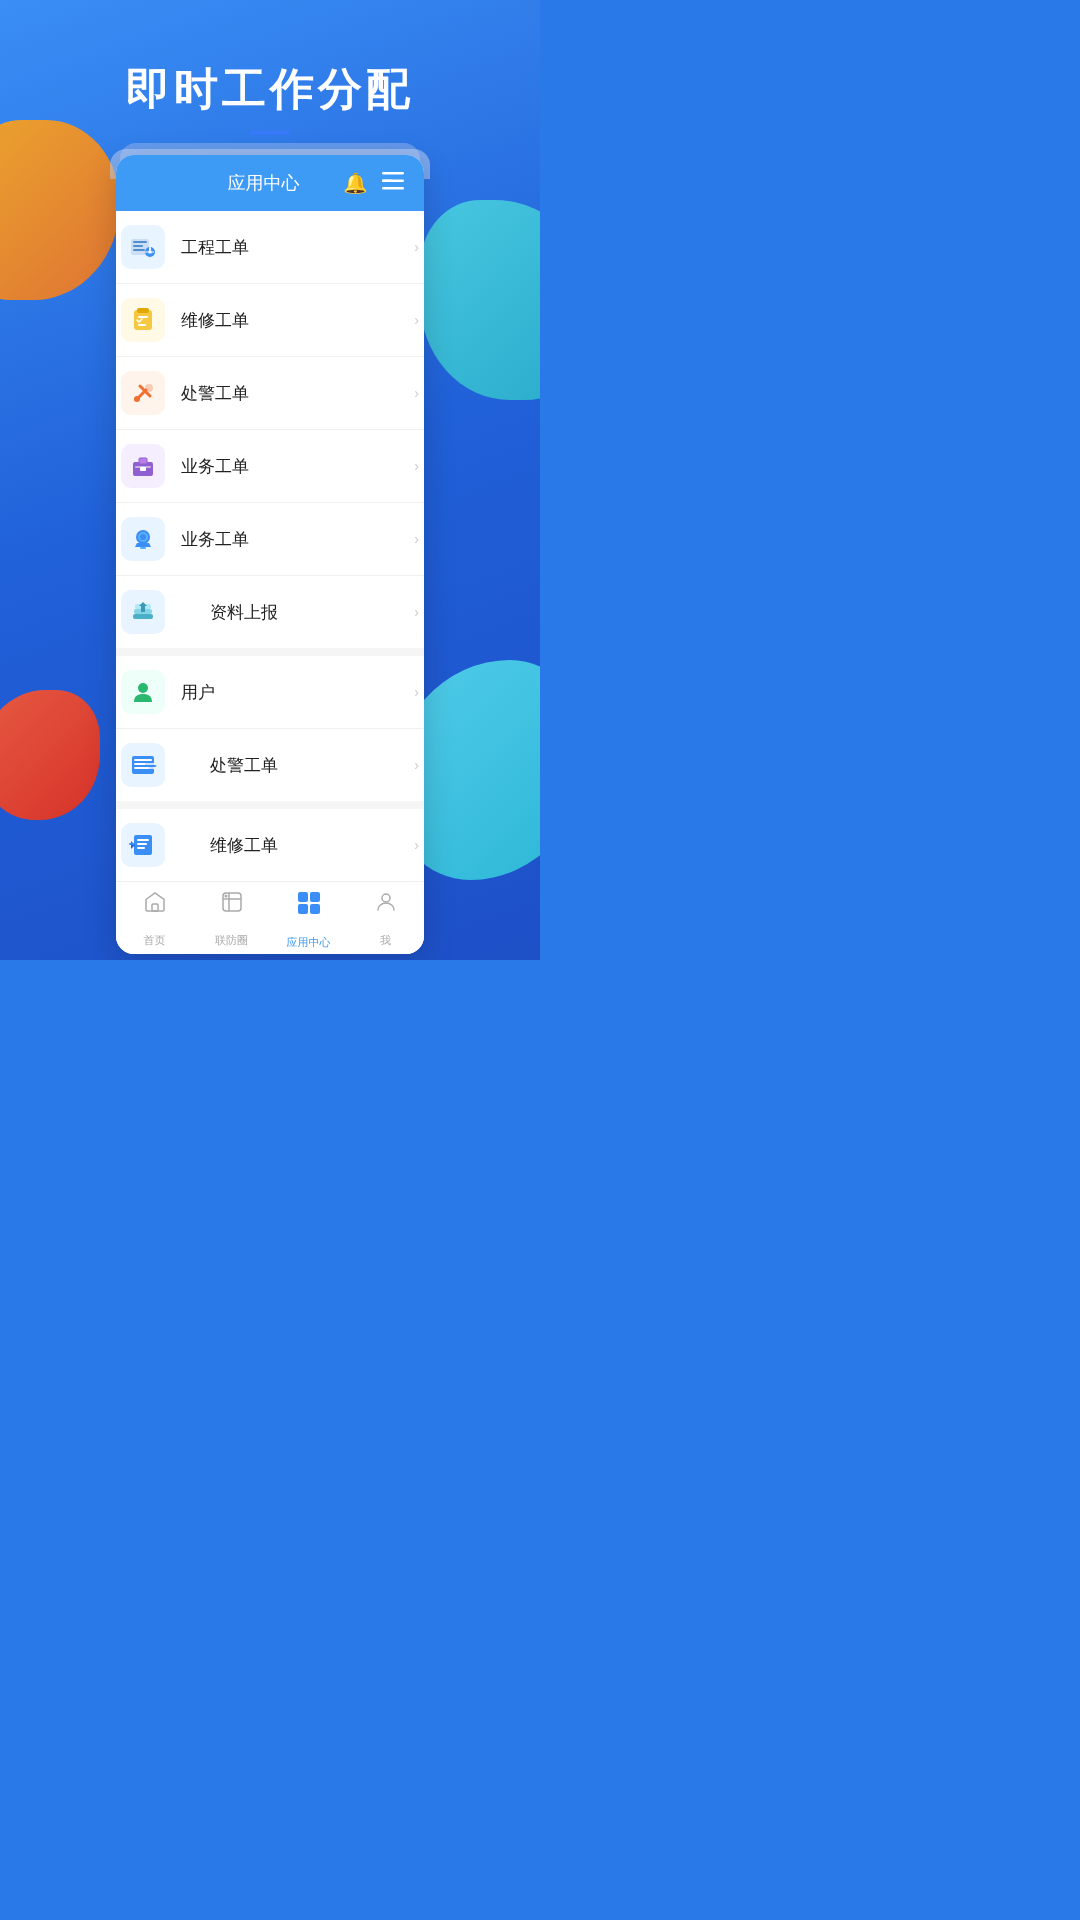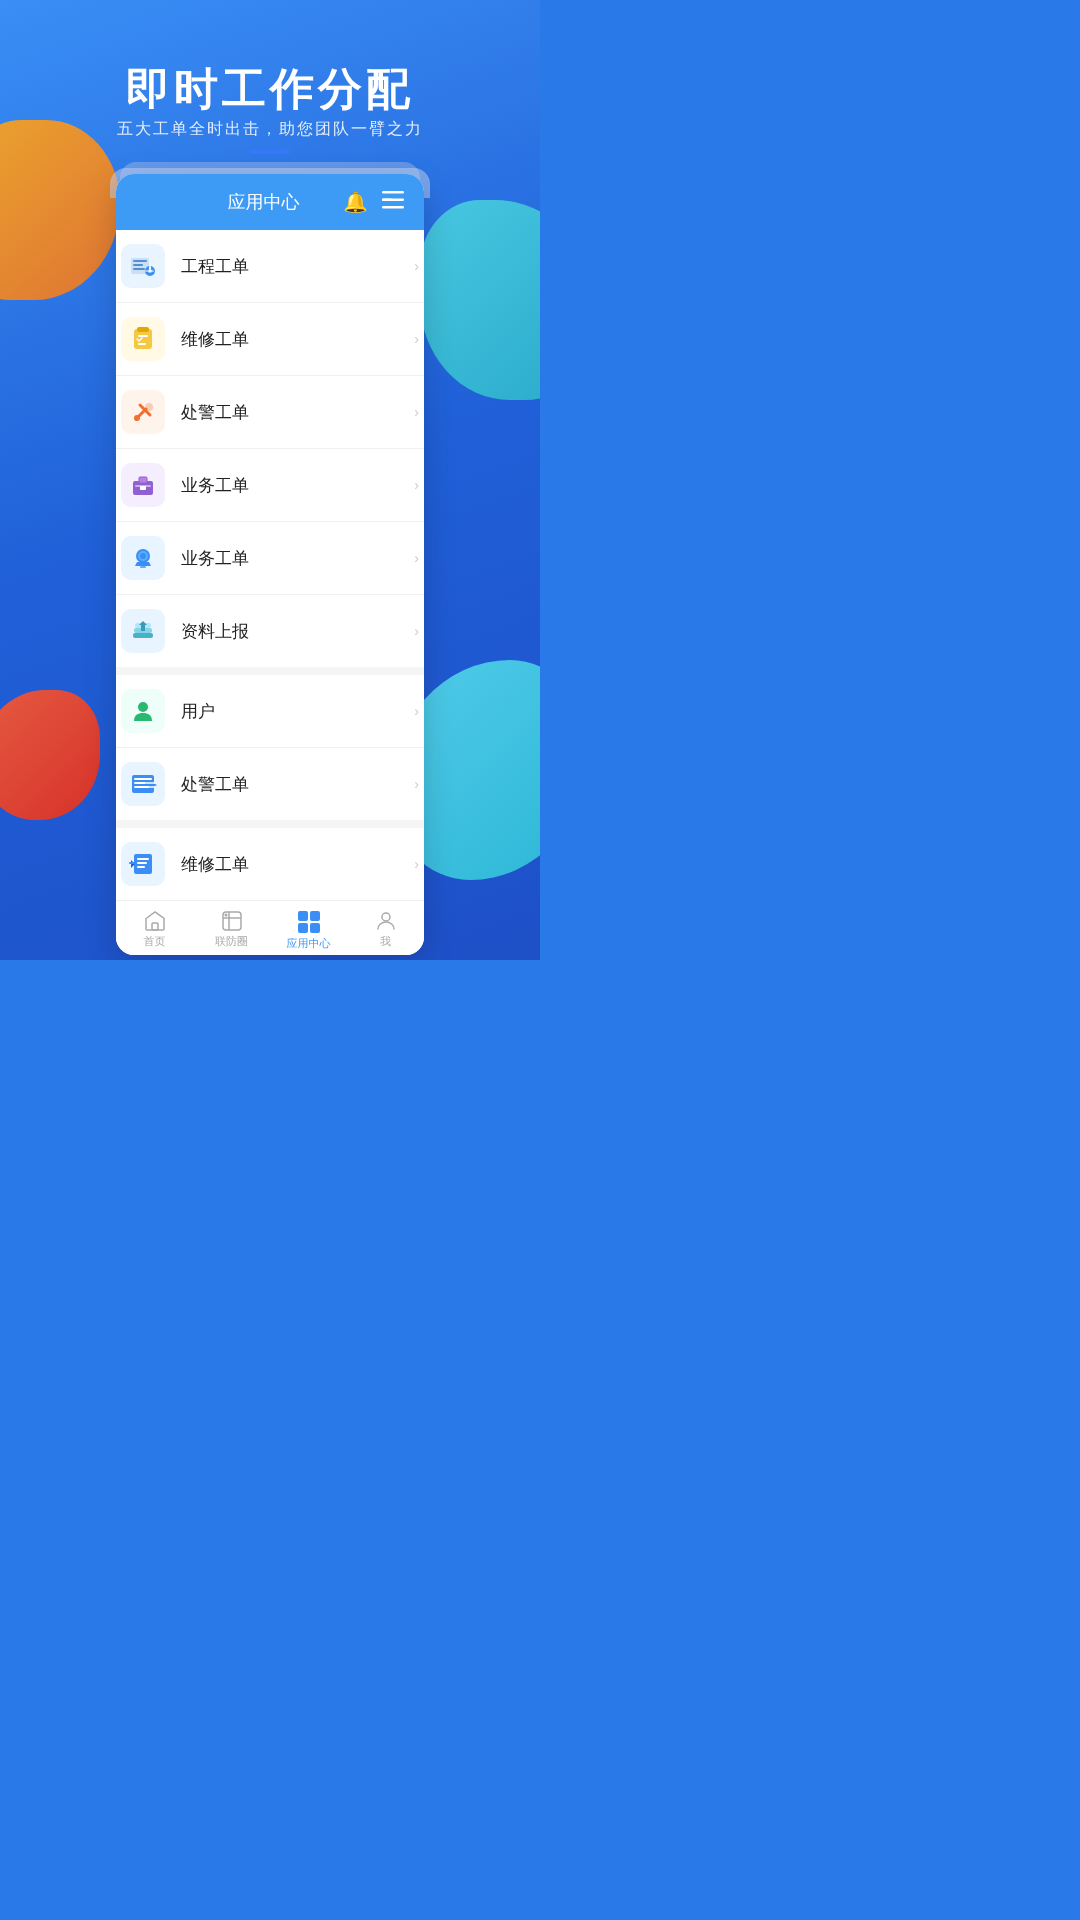--- a/index.html
+++ b/index.html
@@ -73,20 +73,21 @@
       z-index: 10;
       text-align: center;
       padding-top: 60px;
     }
 
     .header-title {
       color: #fff;
       font-size: 44px;
       font-weight: 700;
       letter-spacing: 4px;
+      margin-bottom: 12px;
       font-family: Liberation Serif, serif;
     }
 
     .header-subtitle {
       color: rgba(255,255,255,0.85);
       font-size: 16px;
       letter-spacing: 2px;
       margin-bottom: 10px;
     }
 
@@ -186,20 +187,21 @@
       display: flex;
       align-items: center;
       padding: 14px 5px;
       border-bottom: 1px solid #f0f0f0;
       cursor: pointer;
       background: #fff;
     }
 
     .menu-item:last-child {
       border-bottom: none;
+      gap: 29px;
     }
 
     .menu-icon-wrap {
       width: 44px;
       height: 44px;
       border-radius: 10px;
       display: flex;
       align-items: center;
       justify-content: center;
       margin-right: 16px;
@@ -225,21 +227,21 @@
       background: #fff;
       border-top: 1px solid #eee;
       padding: 8px 0 4px;
     }
 
     .tab-item {
       flex: 1;
       display: flex;
       flex-direction: column;
       align-items: center;
-      gap: 1px;
+      gap: 19px;
       cursor: pointer;
     }
 
     .tab-label {
       font-size: 11px;
       color: #aaa;
     }
 
     .tab-label.active {
       color: #3d9af5;
@@ -250,21 +252,20 @@
 
 <div class="bg-wrapper">
 
   <div class="blob-orange"></div>
   <div class="blob-teal-top"></div>
   <div class="blob-red"></div>
   <div class="blob-teal-bottom"></div>
 
   <div class="header-text">
     <div class="header-title">即时工作分配</div>
-    <div class="header-subtitle">五大工单全时出击，助您团队一臂之力</div>
     <div class="header-underline"></div>
   </div>
 
   <div class="phone-container">
     <div class="card-stack">
       <div class="card-bg-3"></div>
       <div class="card-bg-2"></div>
 
       <div class="app-card">
 

